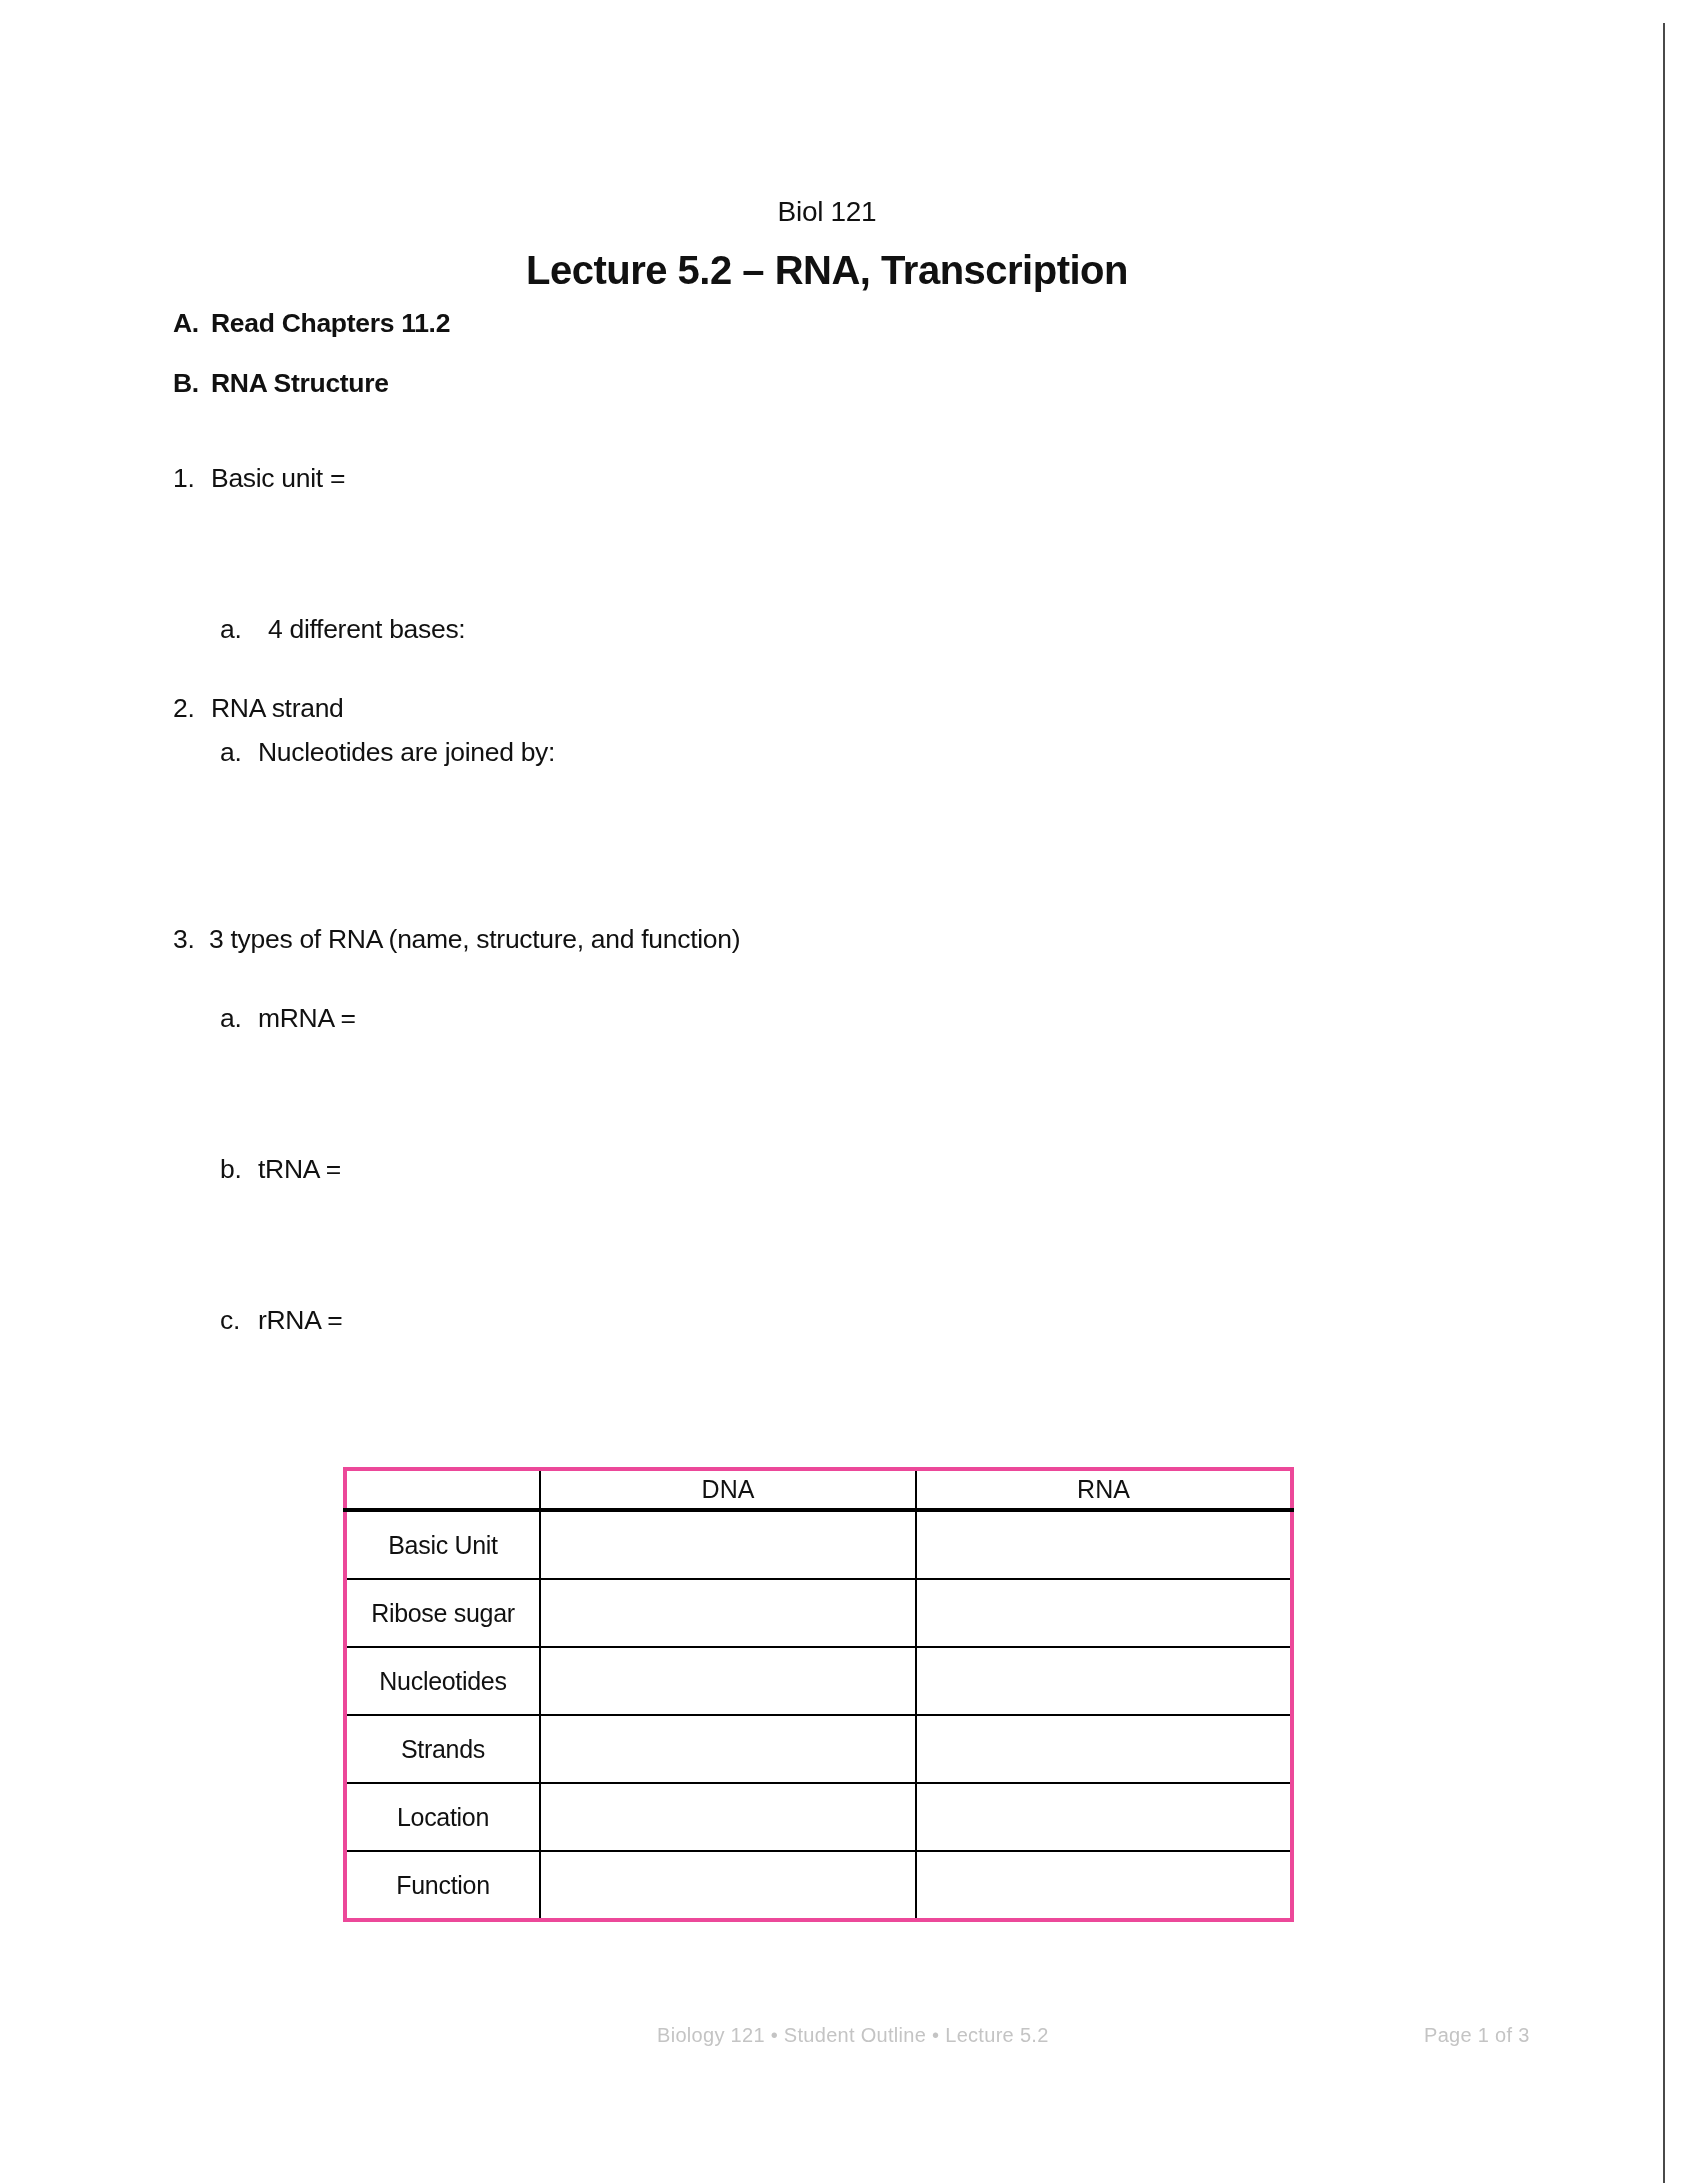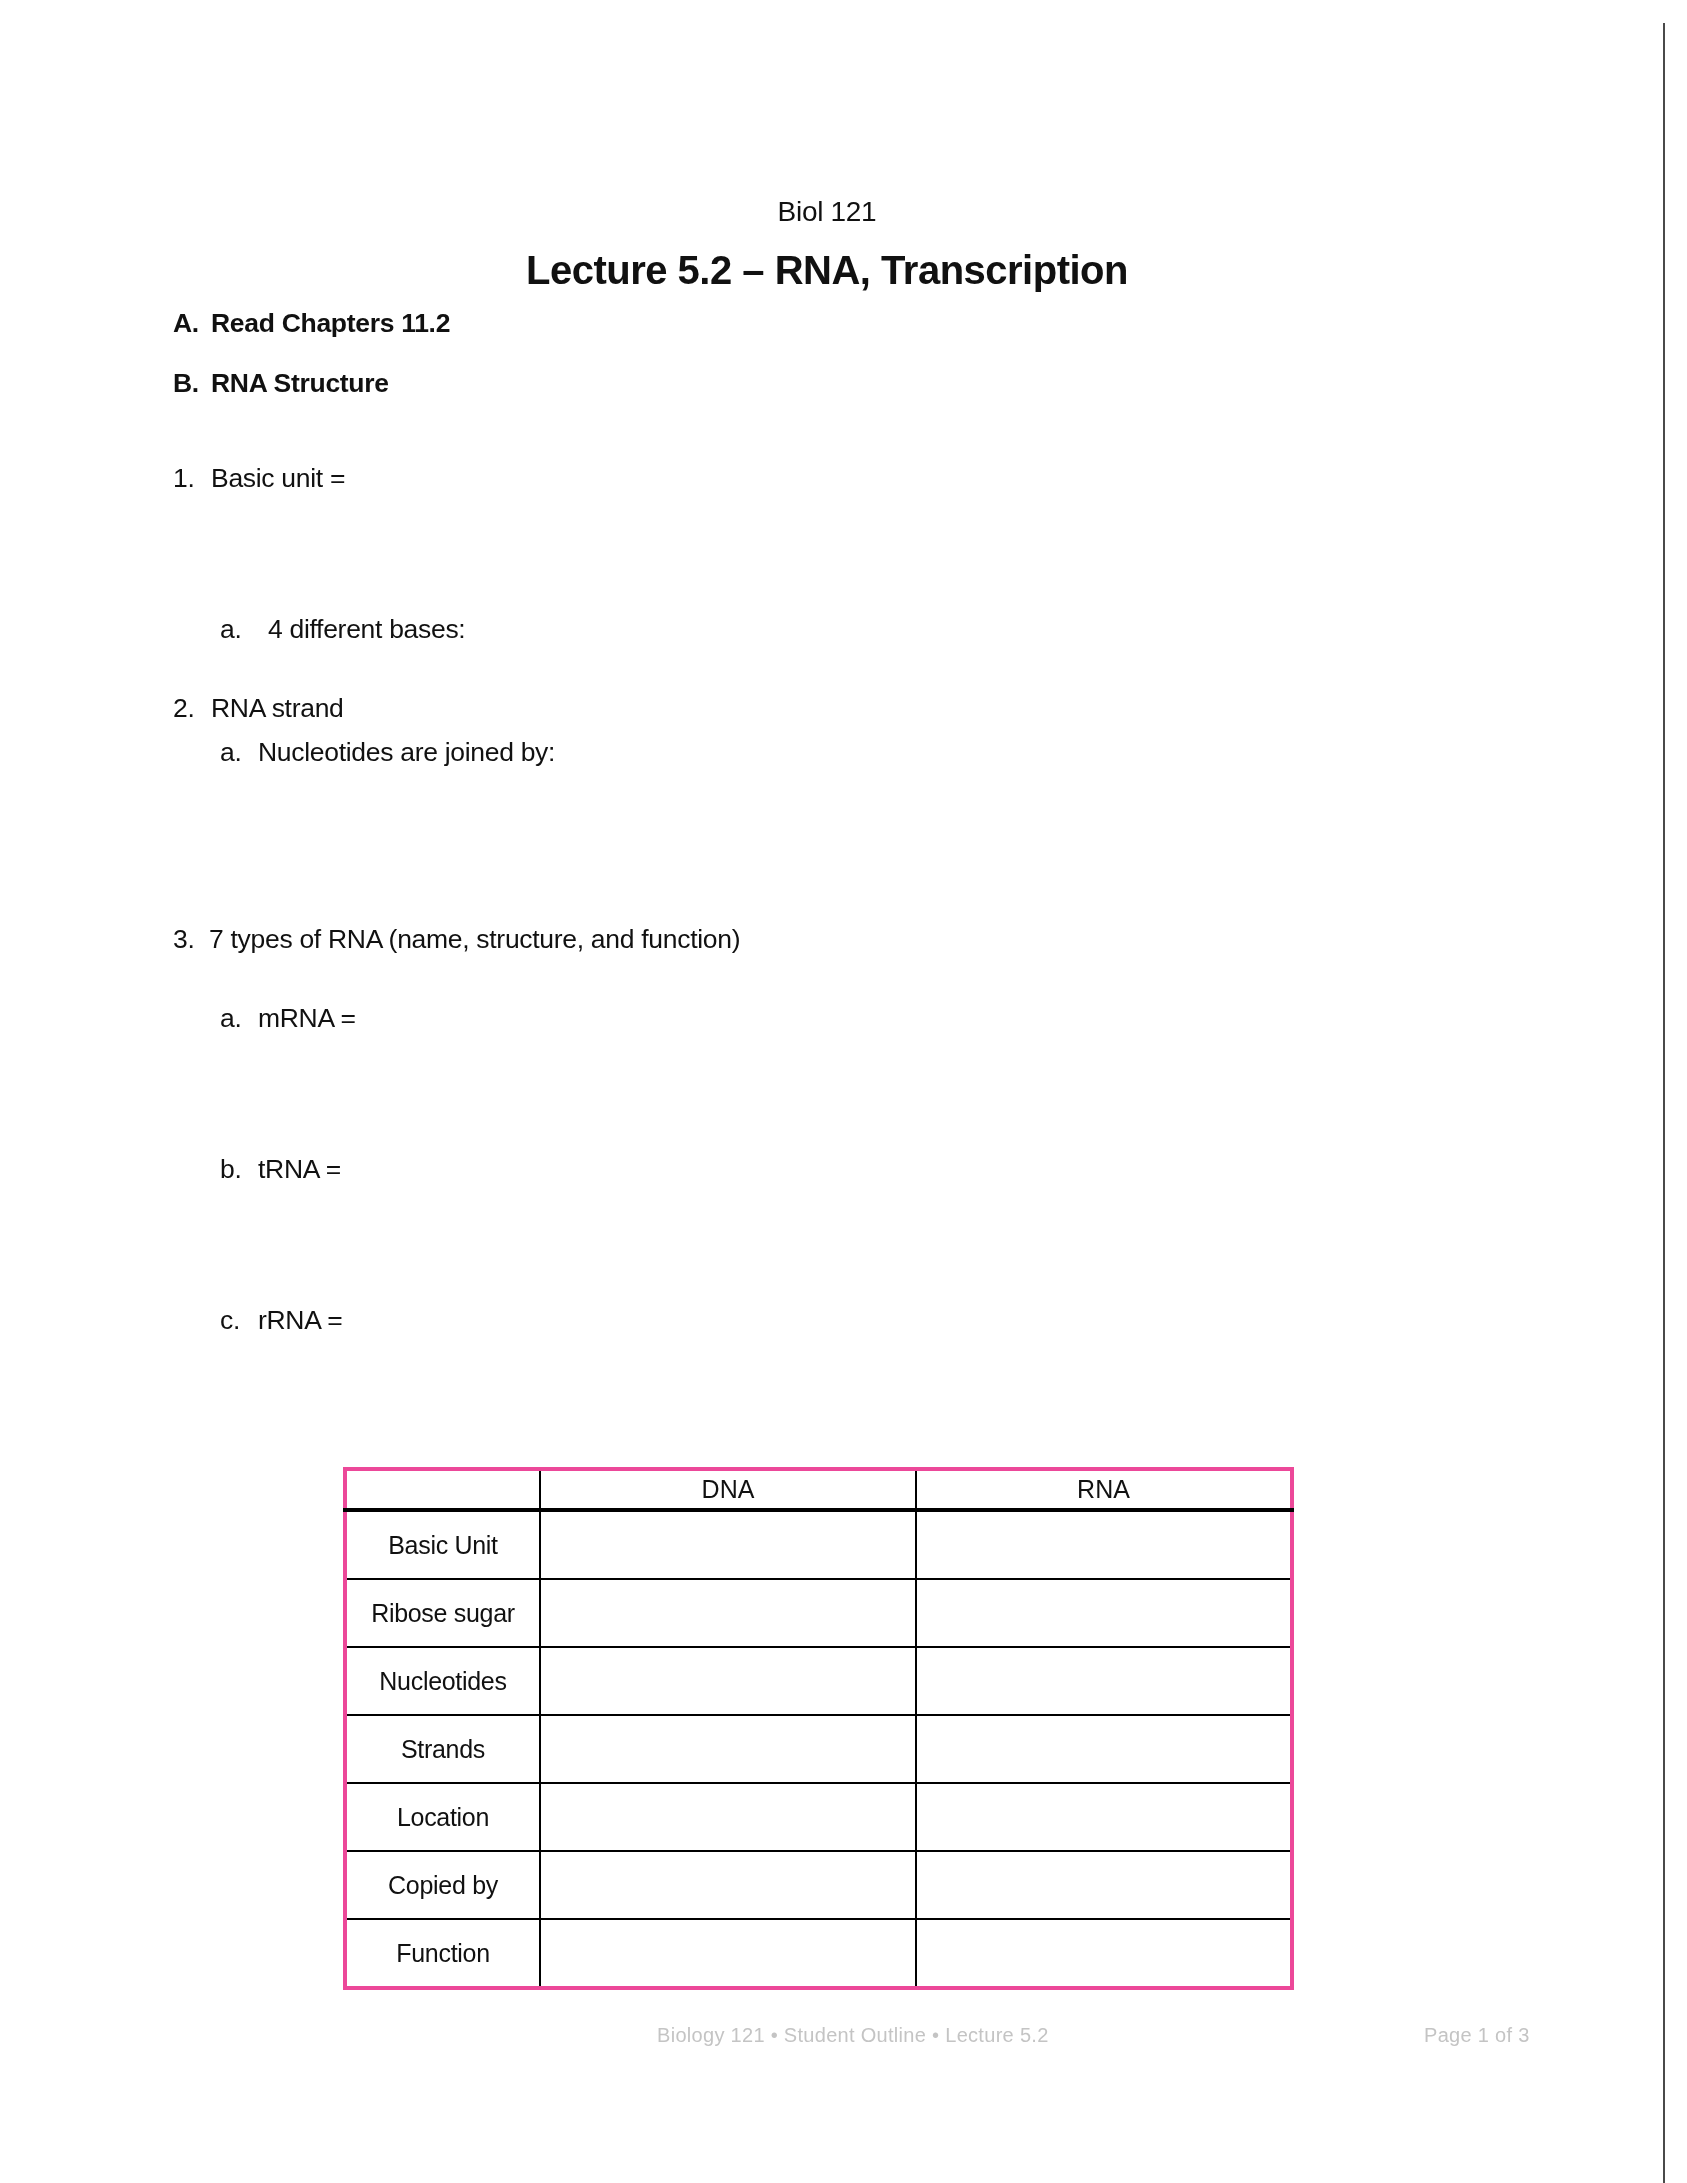--- a/index.html
+++ b/index.html
@@ -78,21 +78,21 @@
   </div>
 
   <div class="line q2">
     <span class="num">2.</span><span>RNA strand</span>
   </div>
   <div class="line q2a">
     <span class="num">a.</span><span>Nucleotides are joined by:</span>
   </div>
 
   <div class="line q3">
-    <span class="num">3.</span><span>7 types of RNA (name, structure, and function)</span>
+    <span class="num">3.</span><span>3 types of RNA (name, structure, and function)</span>
   </div>
   <div class="line q3a">
     <span class="num">a.</span><span>mRNA =</span>
   </div>
   <div class="line q3b">
     <span class="num">b.</span><span>tRNA =</span>
   </div>
   <div class="line q3c">
     <span class="num">c.</span><span>rRNA =</span>
   </div>
@@ -130,25 +130,20 @@
         <td class="row-label">Strands</td>
         <td></td>
         <td></td>
       </tr>
       <tr>
         <td class="row-label">Location</td>
         <td></td>
         <td></td>
       </tr>
       <tr>
-        <td class="row-label">Copied by</td>
-        <td></td>
-        <td></td>
-      </tr>
-      <tr>
         <td class="row-label">Function</td>
         <td></td>
         <td></td>
       </tr>
     </tbody>
   </table>
 
   <div class="footer footer-center">Biology 121 • Student Outline • Lecture 5.2</div>
   <div class="footer footer-right">Page 1 of 3</div>
 </div>

